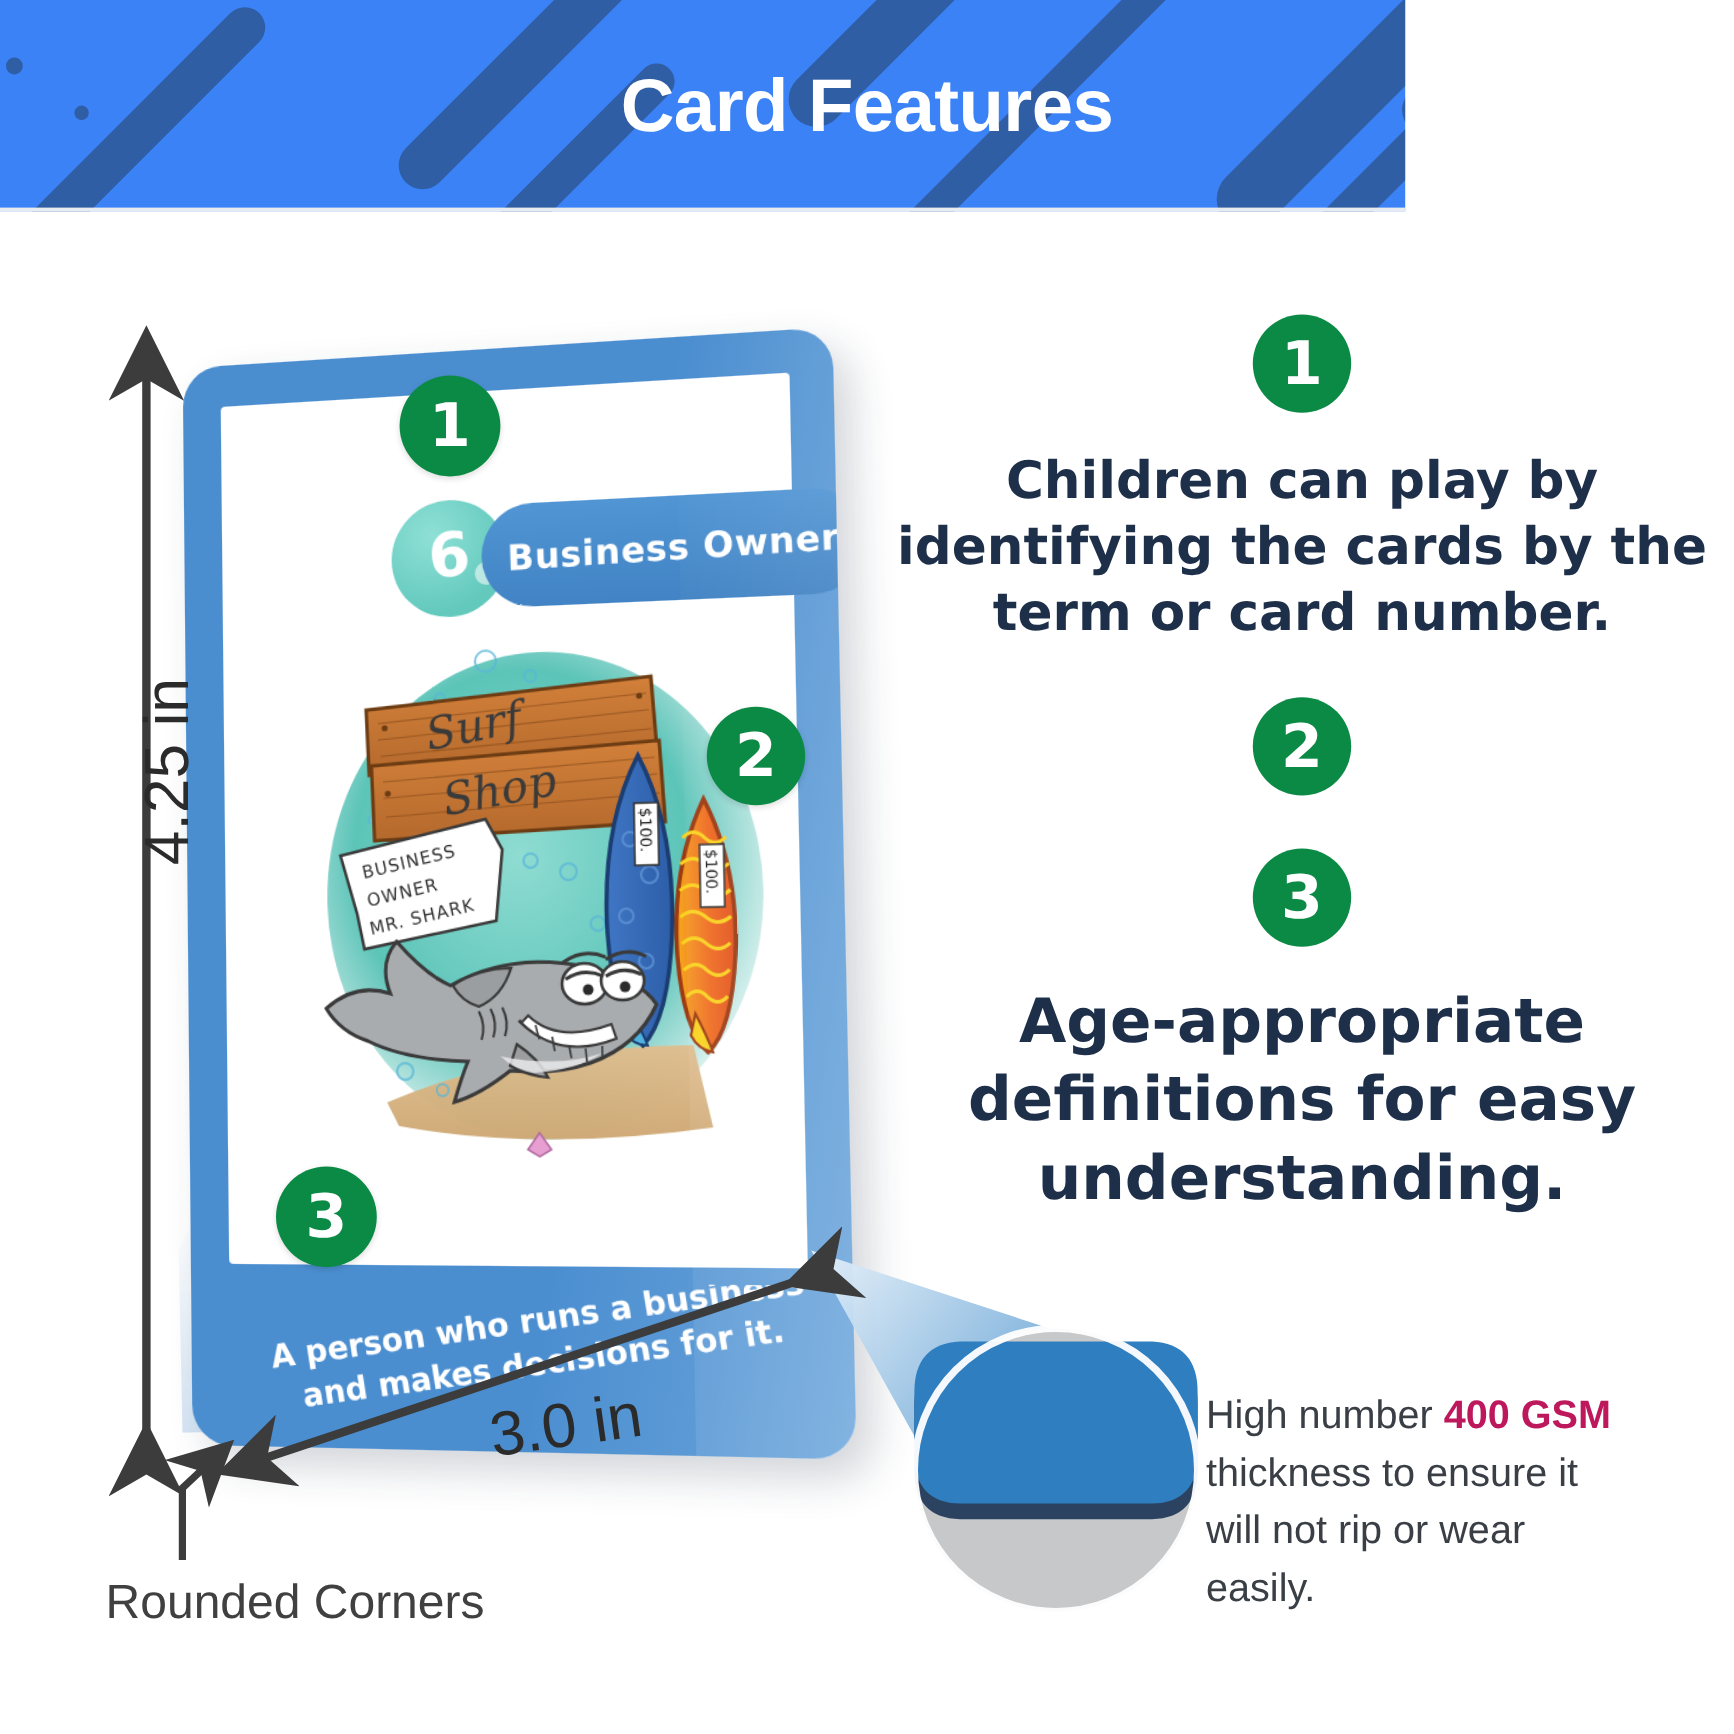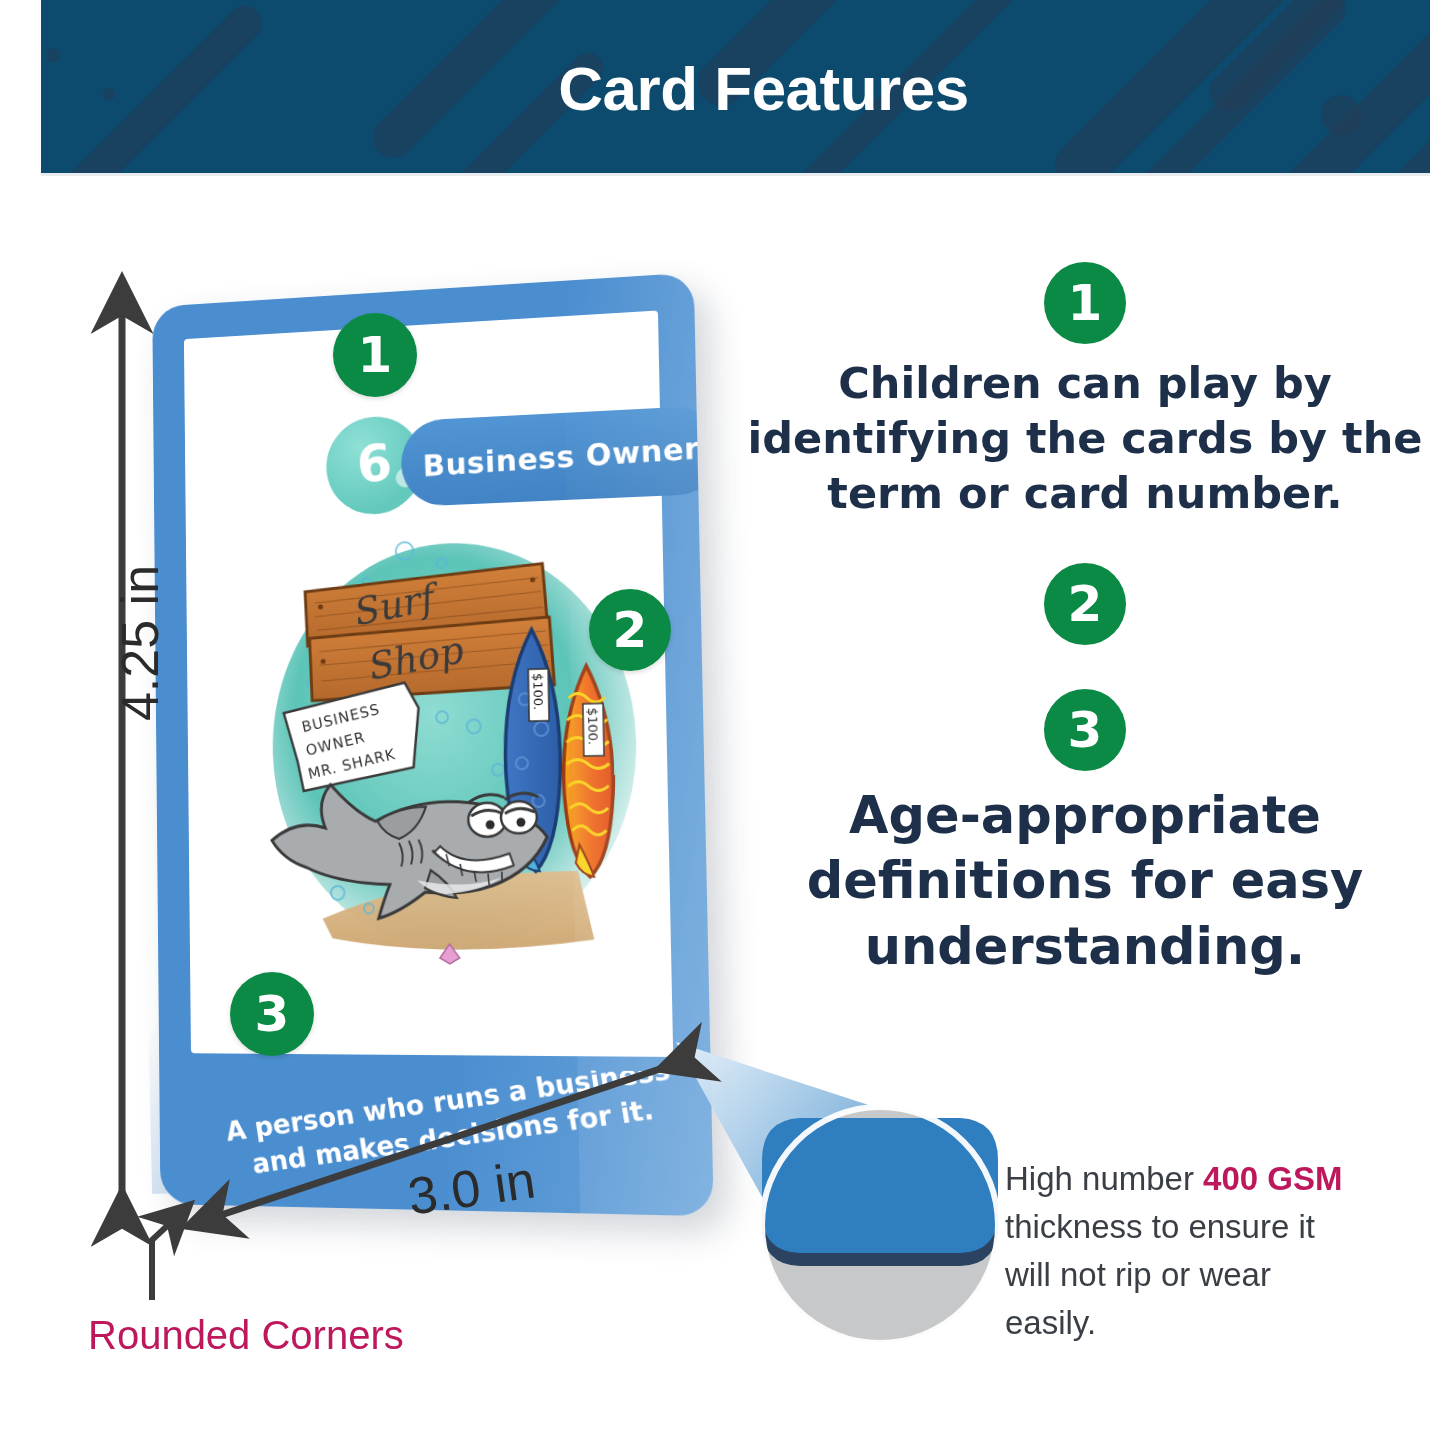--- a/index.html
+++ b/index.html
@@ -7,22 +7,22 @@
     width:1445px;height:1445px;
     background:#ffffff;
     font-family:"Liberation Sans", sans-serif;
     overflow:hidden;
     position:relative;
   }
   .root{position:relative;width:1445px;height:1445px;}
 
   
   .header{
-    position:absolute;left:0;top:0;width:1389px;height:176px;
-    background:#0c4a6e;overflow:hidden;margin-left:41px;
+    position:absolute;left:0;top:0;width:1171px;height:176px;
+    background:#3b82f6;overflow:hidden;
   }
   .hdr-stripes{position:absolute;inset:0;}
   .hdr-stripe{
     position:absolute;background:#26395480;border-radius:60px;
   }
   .hdr-title{
     position:absolute;left:0;top:0;width:1445px;height:176px;
     display:flex;align-items:center;justify-content:center;
     color:#ffffff;font-size:62px;font-weight:bold;letter-spacing:-0.5px;
     z-index:3;
@@ -134,21 +134,21 @@
     transform:rotate(-90deg);transform-origin:50% 50%;
     font-size:52px;color:#2b2b2b;white-space:nowrap;z-index:31;
   }
   .dim-label-h{
     position:absolute;left:408px;top:1158px;
     transform:rotate(-8deg);transform-origin:50% 50%;
     font-size:52px;color:#2b2b2b;white-space:nowrap;z-index:31;
   }
   .rounded-label{
     position:absolute;left:88px;top:1313px;
-    font-size:40px;color:#be185d;white-space:nowrap;z-index:31;
+    font-size:40px;color:#404040;white-space:nowrap;z-index:31;
   }
 
   
   .mag-cone{position:absolute;left:640px;top:1020px;width:380px;height:340px;z-index:25;}
   .mag-cone svg{width:100%;height:100%;display:block;}
 
   .gsm-text{
     position:absolute;left:1005px;top:1155px;width:340px;
     font-size:33px;line-height:1.45;color:#3a3f46;z-index:31;
   }
@@ -158,21 +158,21 @@
   .features{position:absolute;left:735px;top:262px;width:700px;}
   .feature{text-align:center;}
   .fbadge{
     width:82px;height:82px;border-radius:50%;background:#0b8a45;color:#fff;
     display:flex;align-items:center;justify-content:center;
     font-size:50px;font-weight:bold;margin:0 auto;
     font-family:"DejaVu Sans", sans-serif;
   }
   .ftext{
     color:#1e2f4a;font-weight:bold;line-height:1.28;
-    margin-top:12px;font-family:"DejaVu Sans", sans-serif;
+    margin-top:30px;font-family:"DejaVu Sans", sans-serif;
   }
   .f1 .ftext{font-size:43px;padding:0 12px;}
   .f2 .ftext{font-size:43px;}
   .f3 .ftext{font-size:51px;padding:0 4px;}
   .f1{margin-bottom:42px;}
   .f2{margin-bottom:44px;}
 </style>
 </head>
 <body>
 

